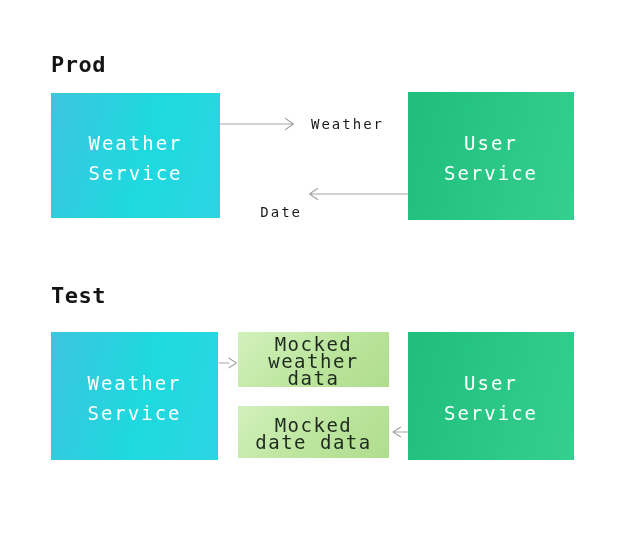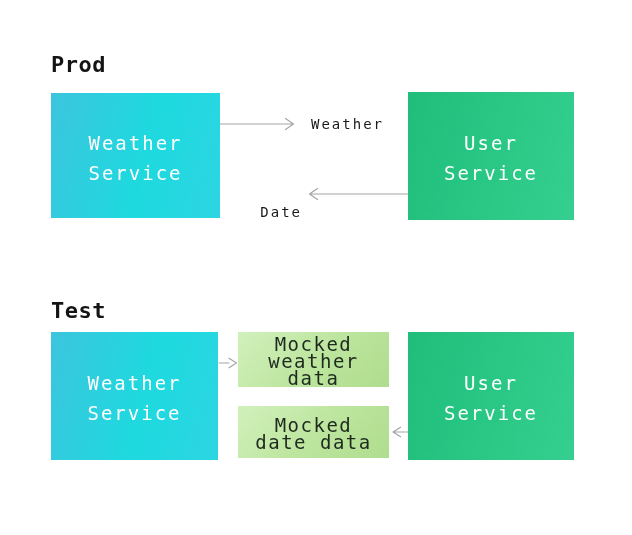--- a/index.html
+++ b/index.html
@@ -12,21 +12,21 @@
     font-family: "DejaVu Sans Mono", "Liberation Mono", monospace;
   }
   .section-title {
     position: absolute;
     font-size: 22px;
     font-weight: 600;
     letter-spacing: 0.5px;
     color: #141414;
   }
   #prod-title { left: 51px; top: 52px; }
-  #test-title { left: 51px; top: 298px; }
+  #test-title { left: 51px; top: 283px; }
 
   .box {
     position: absolute;
     display: flex;
     align-items: center;
     justify-content: center;
     text-align: center;
     overflow: hidden;
   }
   .box .box-label {

